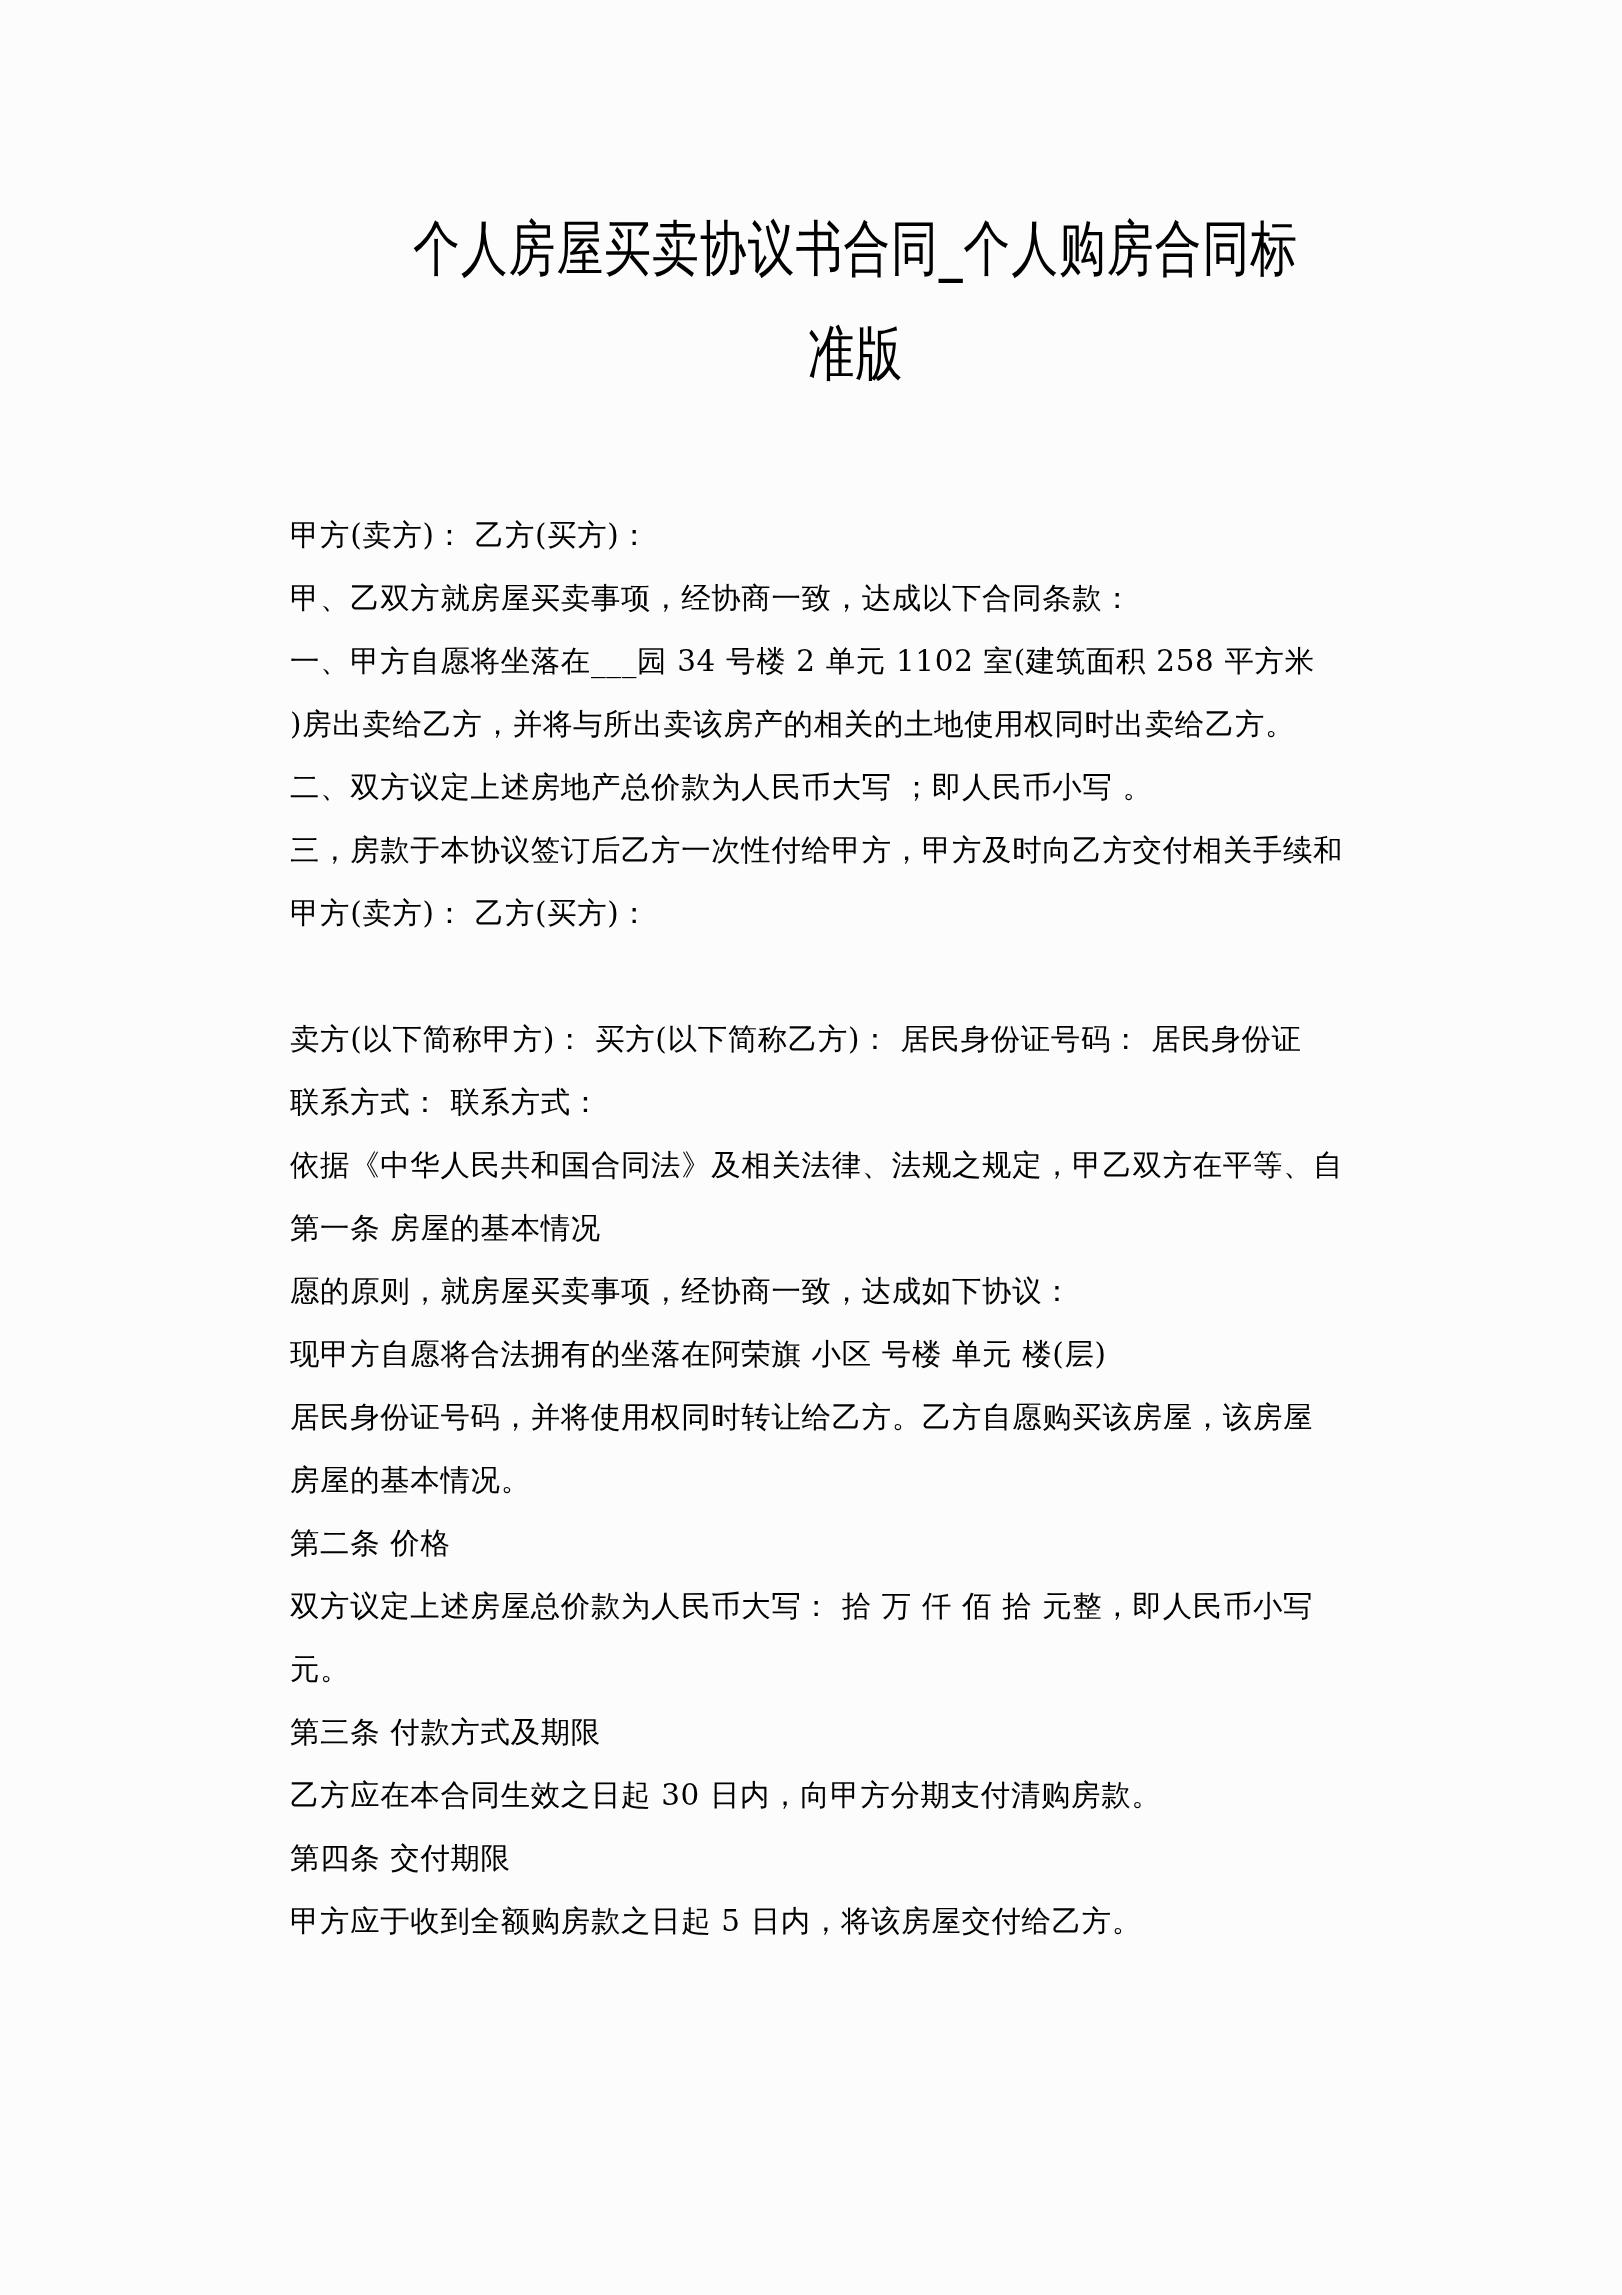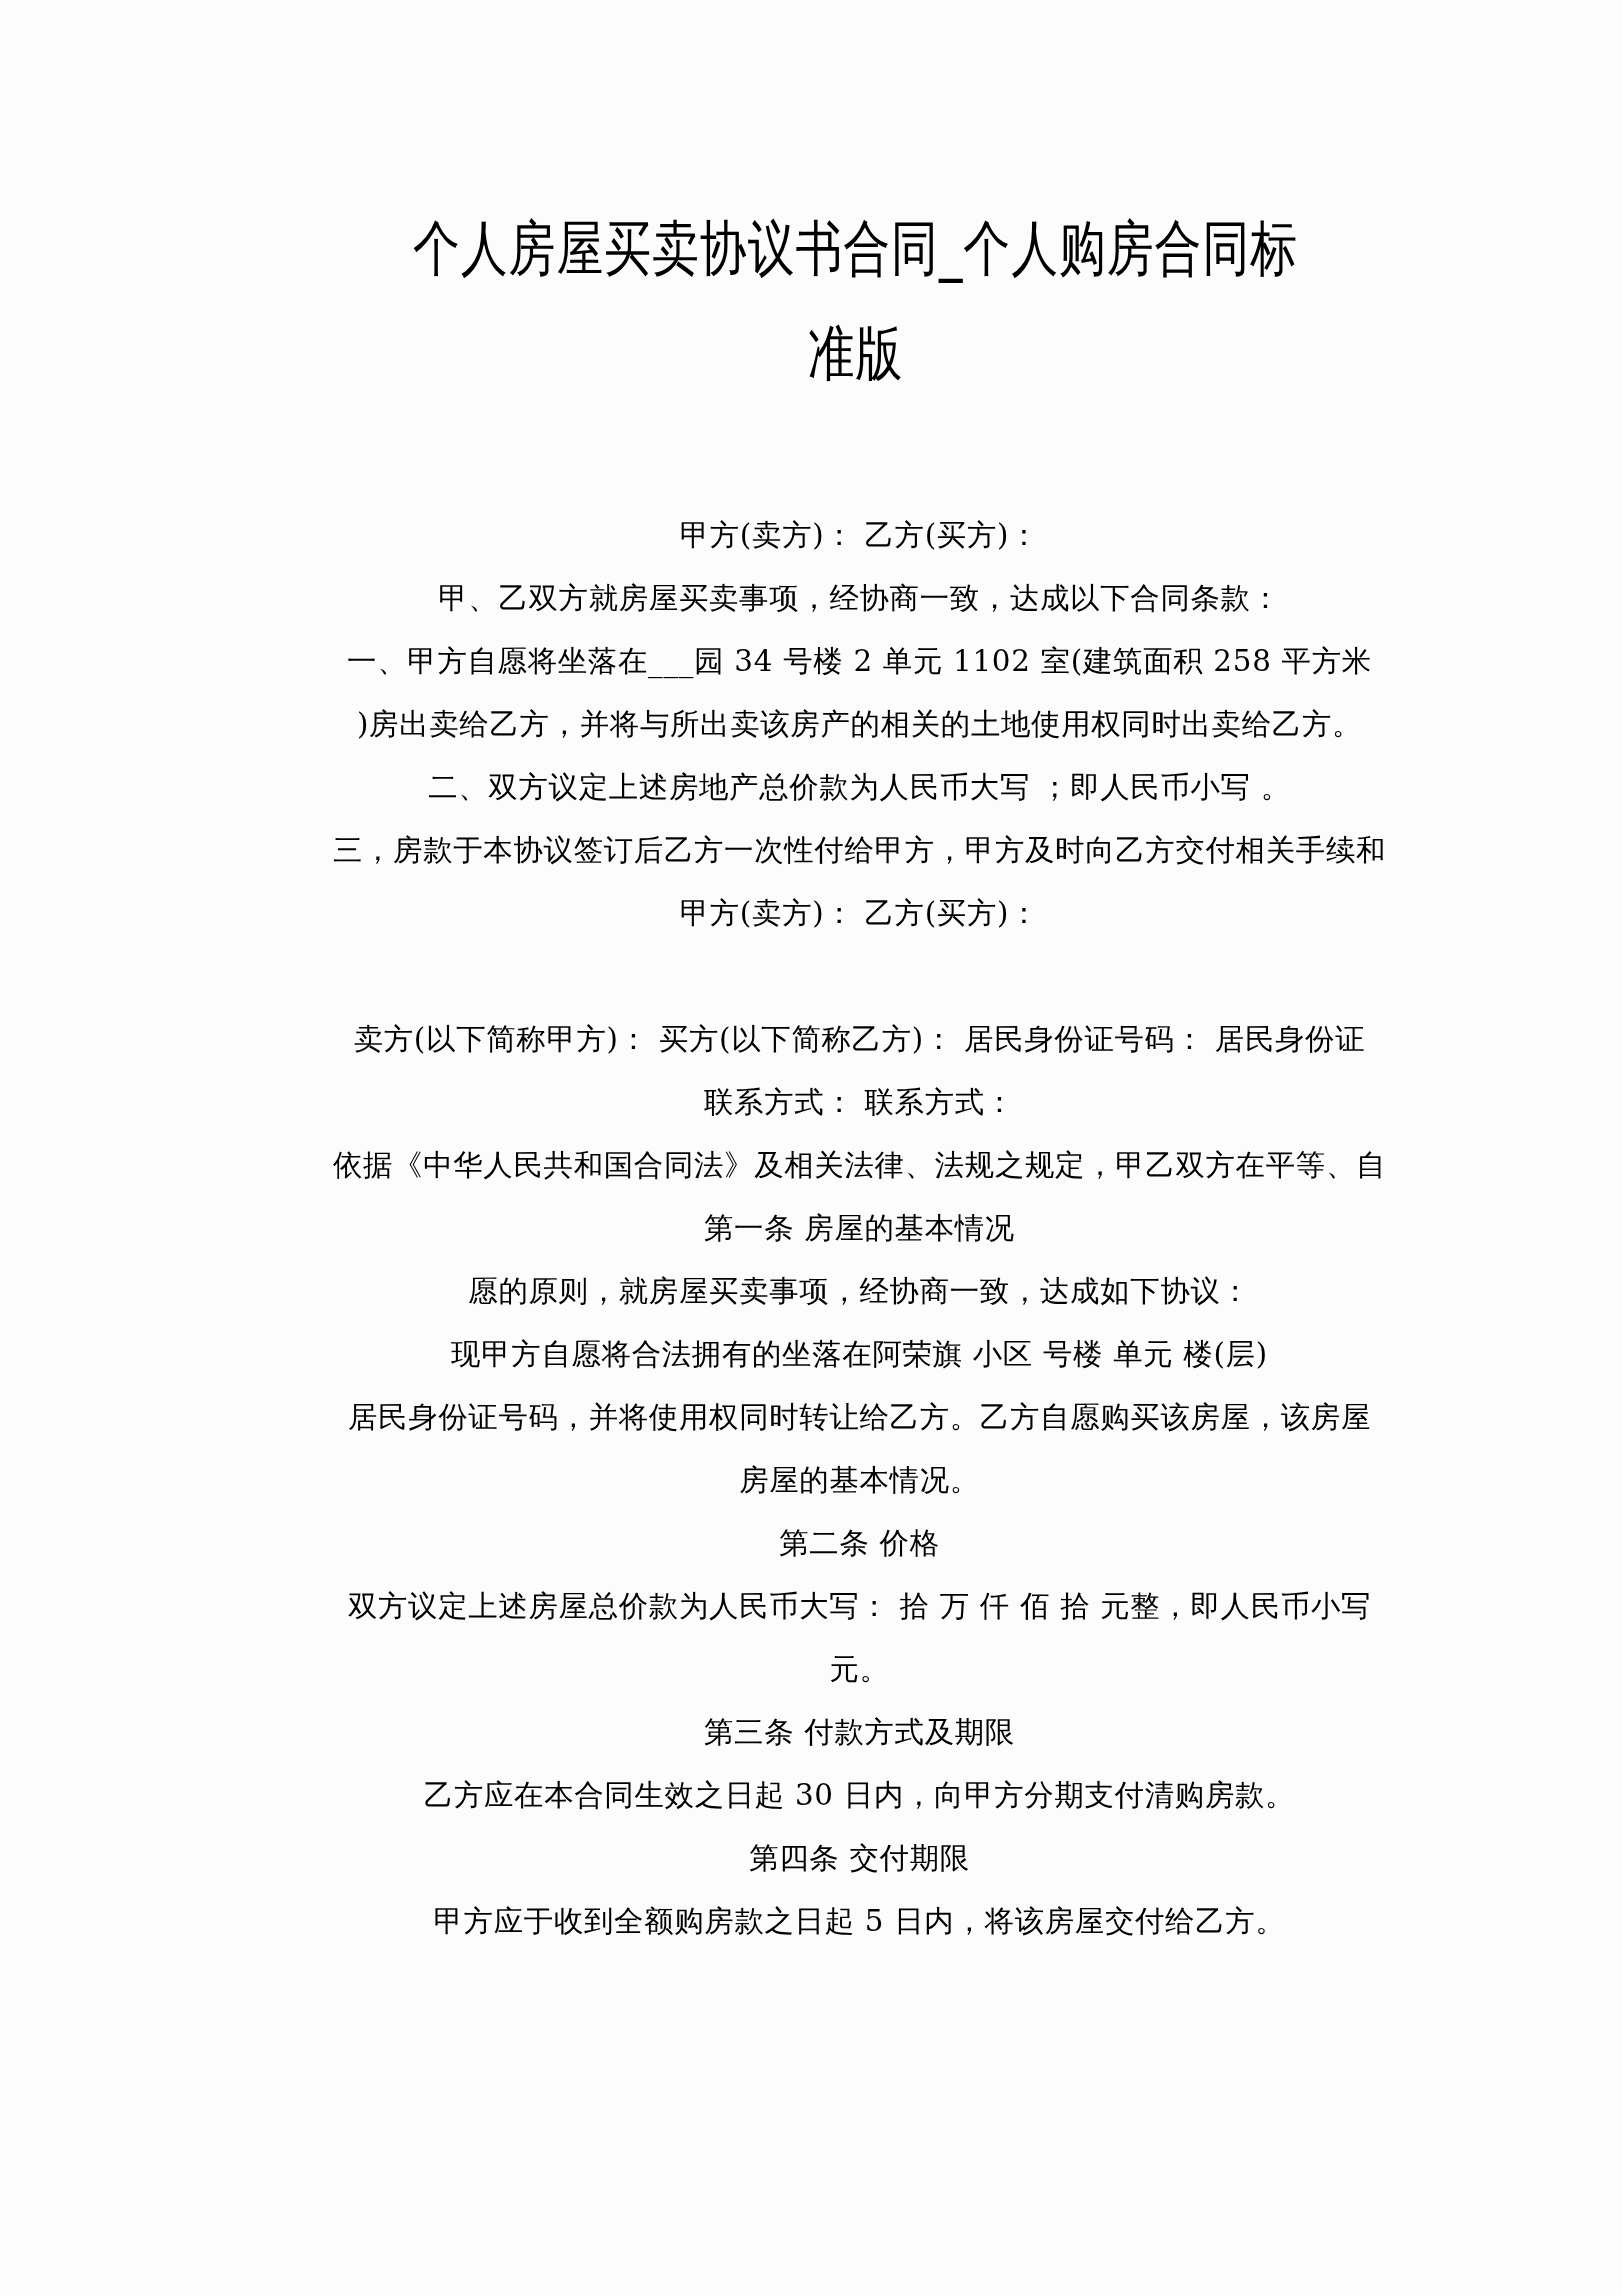--- a/index.html
+++ b/index.html
@@ -44,21 +44,20 @@
       top: 504px;
       width: 1139px;
     }
     .para {
       font-size: 29.4px;
       line-height: 63px;
       height: 63px;
       white-space: nowrap;
       margin: 0;
       letter-spacing: 0.7px;
-      text-align: center;
     }
     .gap { height: 63px; }
   </style>
 </head>
 <body>
 
 <div class="page">
 
   <h1 class="doc-title">
     <span class="line">个人房屋买卖协议书合同_个人购房合同标</span>

